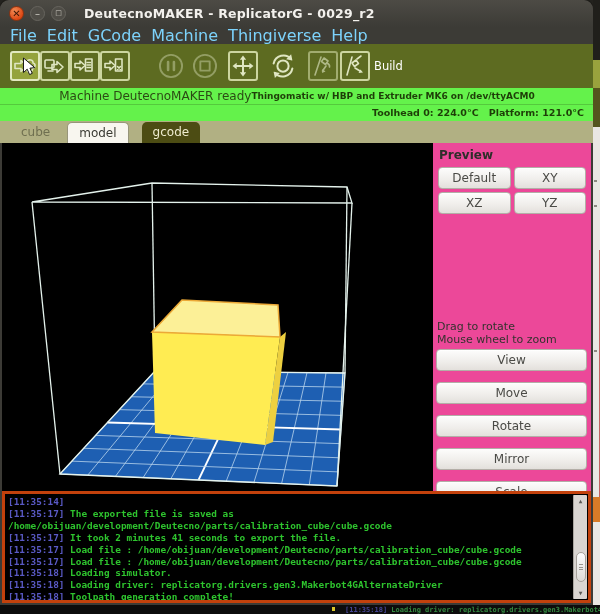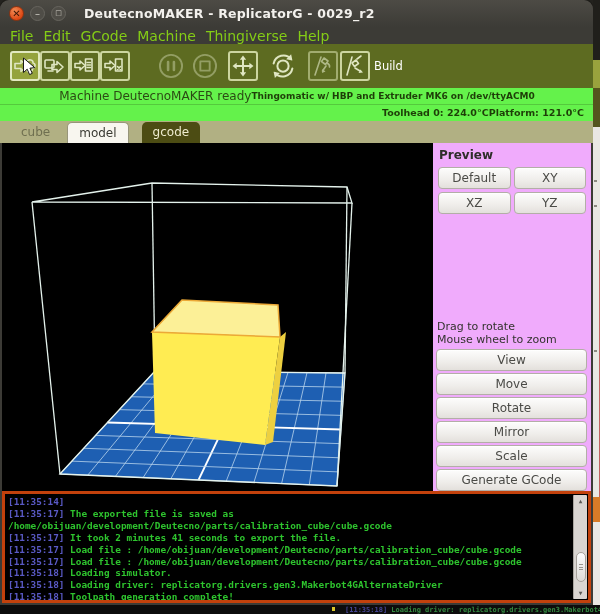--- a/index.html
+++ b/index.html
@@ -14,61 +14,61 @@
             background:linear-gradient(#4d4b45,#3c3b36);border-radius:9px 9px 0 0;padding-left:9px}
   .winbtn{width:15px;height:15px;border-radius:50%;margin-right:6px;display:flex;align-items:center;
           justify-content:center;font-size:10px;line-height:1;cursor:default}
   .winbtn.close{background:radial-gradient(circle at 35% 30%,#f08b55,#dd4814 70%);border:1px solid #8e3310;color:#3a1403}
   .winbtn.minmax{background:#4f4d47;border:1px solid #67655e;color:#cfccc4}
   .winbtn .glyph{transform:translateY(-0.5px)}
   .wtitle{color:#f3f1ed;font-size:12.5px;font-weight:bold;margin-left:12px;letter-spacing:.2px}
   
   .menubar{position:absolute;left:0;top:27px;width:100%;height:17px;background:#3c3b36;
            display:flex;align-items:center;padding-left:5px}
-  .menu-item{color:#84cc16;font-size:14px;padding:0 5px}
+  .menu-item{color:#7dd3fc;font-size:16px;padding:0 5px}
   
   .toolbar{position:absolute;left:0;top:44px;width:100%;height:44px;background:#5d6b21;
            display:flex;align-items:center;padding-left:10px}
   .tbtn{width:30px;height:30px;display:flex;align-items:center;justify-content:center;border-radius:3px;flex:none}
   .tbtn.boxed{border:2px solid #ccd5a0}
   .tbtn.hover{background:#95a33d;border-color:#e2e9c0}
   .tbtn svg{stroke:#dfe6c2;fill:none;stroke-width:1.6;stroke-linecap:round;stroke-linejoin:round}
   .tbtn .fillbit{fill:#dfe6c2;stroke:none}
   .tbtn.dim{opacity:.42}
   .sp26{margin-left:26px}.sp8{margin-left:8px}.sp10{margin-left:10px}.sp2{margin-left:2px}.sp4{margin-left:4px}
   .build-label{color:#ffffff;font-size:11.5px;margin-left:4px}
   .cursor-overlay{position:absolute;left:22px;top:13px;width:15px;height:20px;pointer-events:none}
   
   .statusbar{position:absolute;left:0;top:88px;width:100%;height:33px;background:#64f24b}
   .srow1{height:17px;display:flex;align-items:center;justify-content:center;
          padding:0 9px 0 10px;border-bottom:1px solid rgba(40,80,20,.25)}
   .machine-status{font-size:12px;color:#2c4a14}
   .machine-info{font-size:9px;color:#1e3e08;font-weight:bold}
-  .srow2{height:15px;display:flex;align-items:center;justify-content:flex-end;padding-right:9px}
+  .srow2{height:15px;display:flex;align-items:center;justify-content:flex-end;gap:10px;padding-right:9px}
   .temp{font-size:9.5px;color:#1e3e08;font-weight:bold}
   
   .tabstrip{position:absolute;left:0;top:121px;width:100%;height:22px;background:#b1b083;
             display:flex;align-items:flex-end;padding-left:10px}
   .tab{font-size:12px;padding:3px 11px;border-radius:5px 5px 0 0}
   .tab.plain{color:#6f6f50;padding-bottom:4px}
   .tab.selected{background:#f8f6ef;border:1px solid #97957a;border-bottom:none;color:#3a3a32;margin-left:6px;height:21px}
   .tab.dark{background:#4c4c13;color:#eeeccf;margin-left:13px;height:21px}
   
   .main{position:absolute;left:2px;top:143px;width:589px;height:348px;display:flex}
   .view3d{position:relative;width:431px;height:348px;background:#000;flex:none}
   .view3d svg{position:absolute;left:0;top:0}
-  .panel{position:relative;flex:1;background:#f0abfc;padding:4px 4px 0 4px}
+  .panel{position:relative;flex:1;background:#ec4899;padding:4px 4px 0 4px}
   .panel-title{font-size:12px;font-weight:bold;color:#2e2e2a;margin:1px 0 5px 2px}
   .vgrid{display:grid;grid-template-columns:1fr 1fr;gap:3px;padding:0 1px}
   .btn{height:22px;background:linear-gradient(#fdfdfc,#efedea 60%,#e3e0dc);border:1px solid #b3aea7;
        border-radius:4px;color:#4a4a46;font-size:12px;font-family:inherit;display:flex;align-items:center;
        justify-content:center;box-shadow:inset 0 1px 0 rgba(255,255,255,.7)}
   .hints{position:absolute;left:4px;top:177px;line-height:13px}
   .hint{font-size:11px;color:#33332e}
-  .actions{position:absolute;left:3px;right:4px;top:206px;display:flex;flex-direction:column;gap:2px}
+  .actions{position:absolute;left:3px;right:4px;top:206px;display:flex;flex-direction:column;gap:11px}
   .actions .btn{width:100%}
   
   .console{position:absolute;left:2px;top:491px;width:589px;height:112px;background:#000;
            border:3px solid #c2410c;overflow:hidden;padding:2px 16px 0 3px;
            font-family:"DejaVu Sans Mono","Liberation Mono",monospace;font-size:9.4px;font-weight:bold;line-height:11.9px}
   .cl{white-space:pre;overflow:hidden}
   .cl-time{color:#5a5ac6}
   .cl-text{color:#2ec42e}
   .scrollbar{position:absolute;right:1px;top:1px;bottom:1px;width:14px;background:#d9d5d1;border-left:1px solid #aaa6a0;
              border-radius:1px}

